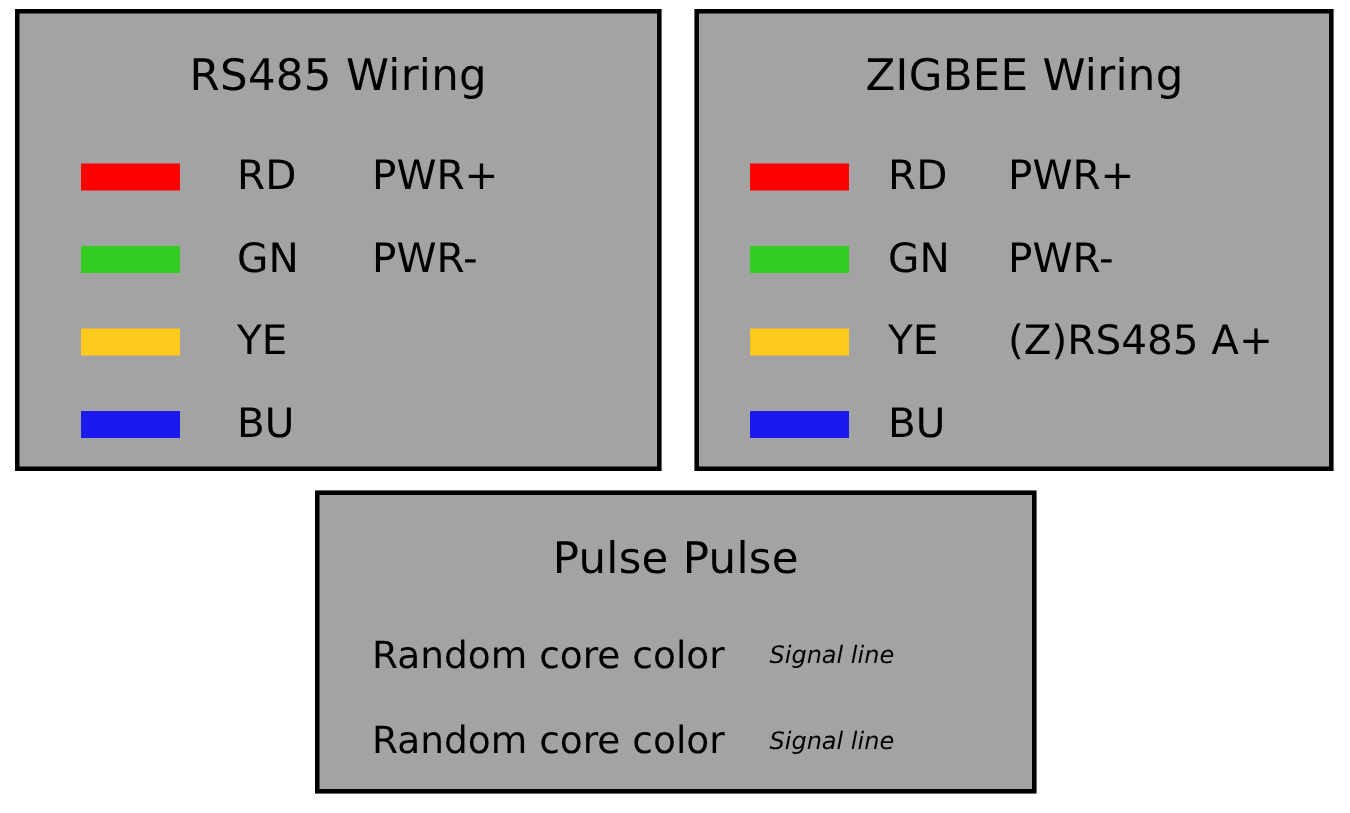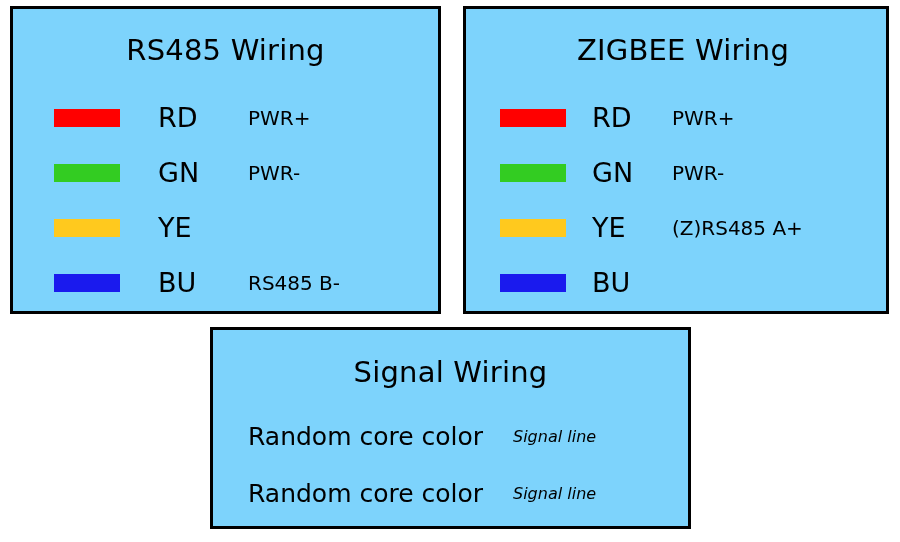--- a/index.html
+++ b/index.html
@@ -11,21 +11,21 @@
     width: 900px;
     height: 542px;
     position: relative;
     font-family: "DejaVu Sans", sans-serif;
     -webkit-font-smoothing: antialiased;
   }
   .panel {
     position: absolute;
     box-sizing: border-box;
     border: 3px solid #000000;
-    background: #7dd3fc;
+    background: #a3a3a3;
   }
   #panel-rs485 {
     left: 10px;
     top: 6px;
     width: 431px;
     height: 308px;
   }
   #panel-zigbee {
     left: 463px;
     top: 6px;
@@ -76,21 +76,21 @@
     position: absolute;
     top: 0;
     font-size: 27px;
     line-height: 42px;
     color: #000000;
     white-space: nowrap;
   }
   .wire-func {
     position: absolute;
     top: 0;
-    font-size: 20px;
+    font-size: 27px;
     line-height: 42px;
     color: #000000;
     white-space: nowrap;
     text-align: right;
   }
   
   #panel-rs485 .swatch    { left: 41px; }
   #panel-rs485 .wire-code { left: 145px; }
   #panel-rs485 .wire-func { left: 235px; }
   
@@ -150,21 +150,20 @@
     </div>
 
     <div class="wire-row">
       <span class="swatch" style="background-color: rgb(255, 201, 30);"></span>
       <span class="wire-code">YE</span>
     </div>
 
     <div class="wire-row">
       <span class="swatch" style="background-color: rgb(26, 26, 238);"></span>
       <span class="wire-code">BU</span>
-      <span class="wire-func">RS485 B-</span>
     </div>
 
   </div>
 </div>
 
 <div class="panel" id="panel-zigbee">
   <div class="panel-title">ZIGBEE Wiring</div>
   <div class="wire-rows">
 
     <div class="wire-row">
@@ -187,21 +186,21 @@
 
     <div class="wire-row">
       <span class="swatch" style="background-color: rgb(26, 26, 238);"></span>
       <span class="wire-code">BU</span>
     </div>
 
   </div>
 </div>
 
 <div class="panel" id="panel-pulse">
-  <div class="panel-title">Signal Wiring</div>
+  <div class="panel-title">Pulse Pulse</div>
   <div class="pulse-rows">
 
     <div class="pulse-row">
       <span class="pulse-core">Random core color</span>
       <span class="pulse-signal">Signal line</span>
     </div>
 
     <div class="pulse-row">
       <span class="pulse-core">Random core color</span>
       <span class="pulse-signal">Signal line</span>

